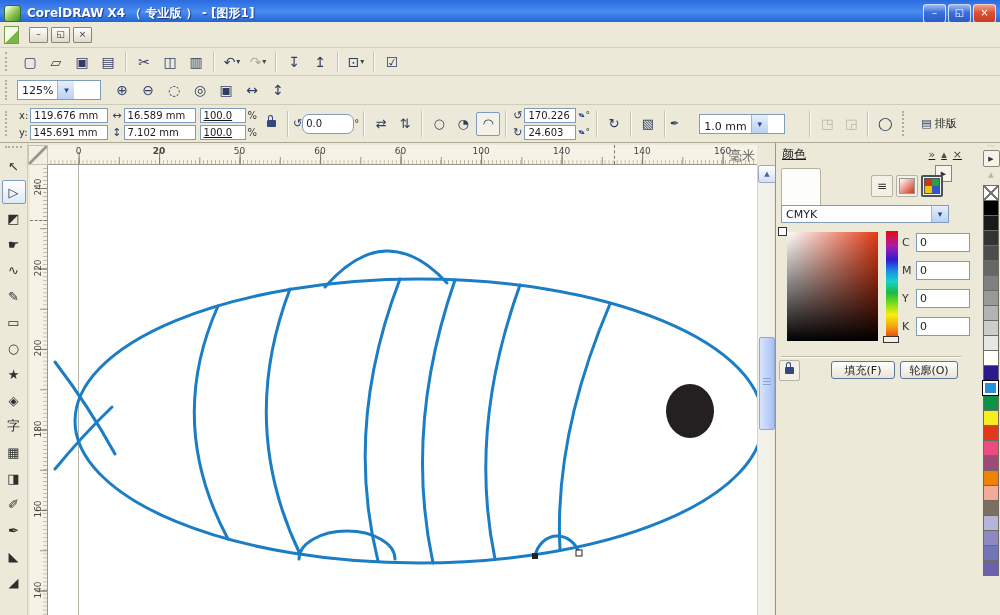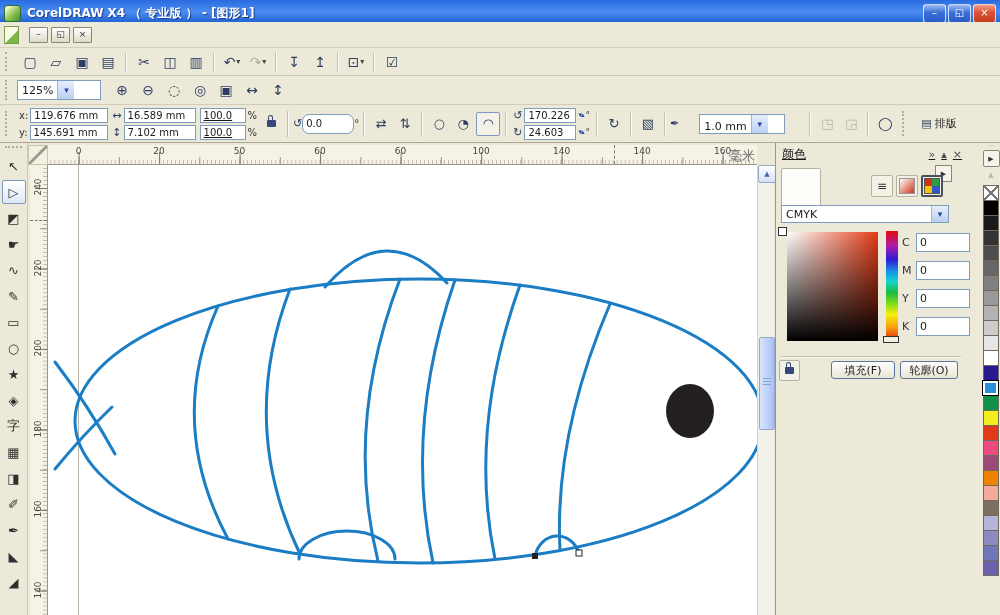--- a/index.html
+++ b/index.html
@@ -422,21 +422,21 @@
         <div class="tool">◣</div>
         <div class="tool">◢</div>
       </div>
 
     <div id="corner"></div>
 
     <div id="hruler">
       <span class="runit">毫米</span>
       <div class="hdash"></div>
     <span class="hlab" style="left: 30.6px;">0</span>
-        <span class="hlab" style="left: 111.1px;">20</span>
+        <span class="hlab" style="left: 111.1px; font-weight: bold;">20</span>
         <span class="hlab" style="left: 191.6px;">50</span>
         <span class="hlab" style="left: 272.1px;">60</span>
         <span class="hlab" style="left: 352.6px;">60</span>
         <span class="hlab" style="left: 433.1px;">100</span>
         <span class="hlab" style="left: 513.6px;">140</span>
         <span class="hlab" style="left: 594.1px;">140</span>
         <span class="hlab" style="left: 674.6px;">160</span>
       </div>
 
     <div id="vruler">

